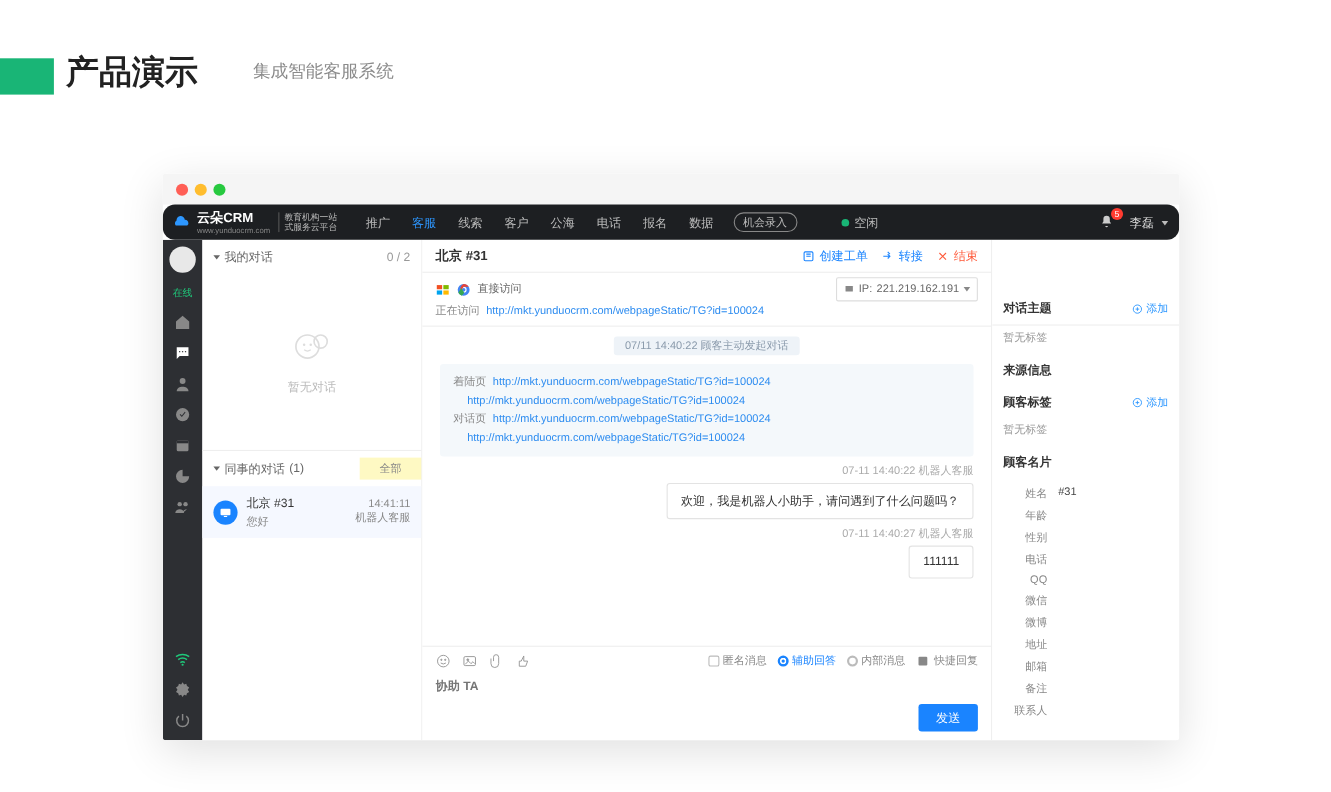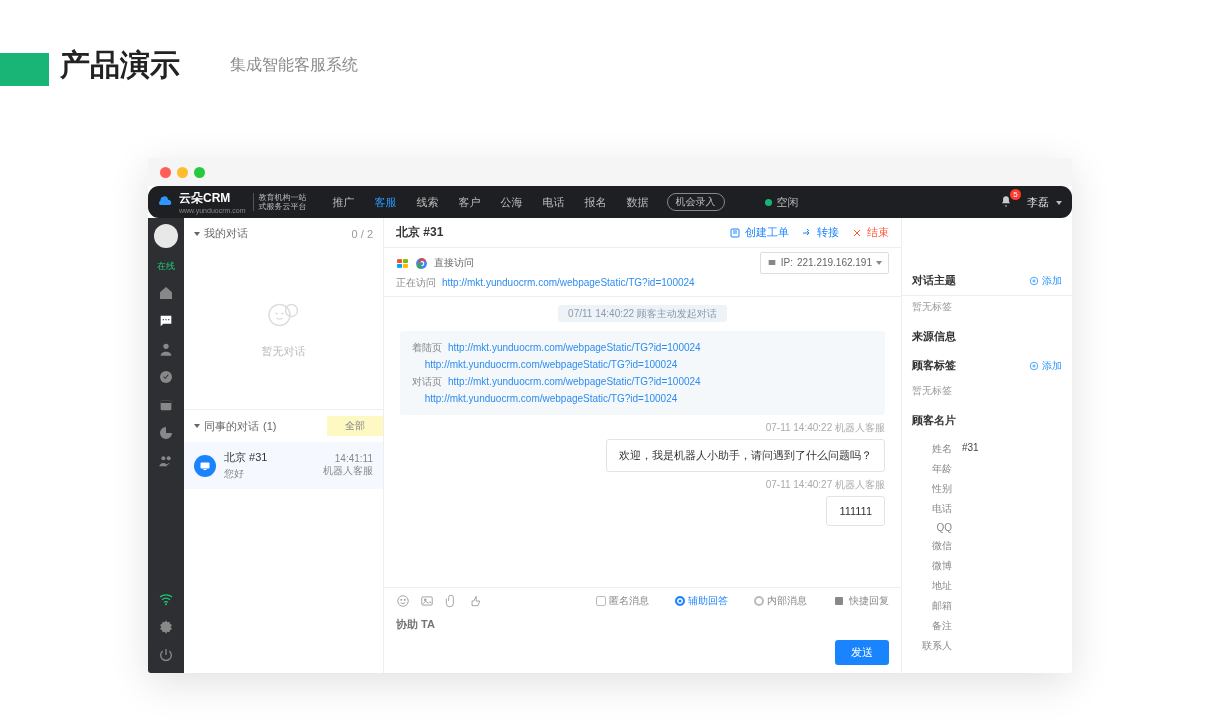--- a/index.html
+++ b/index.html
@@ -250,21 +250,21 @@
     padding:8px 12px; background:#fff; color:#333;
     max-width: 75%;
   }
   .chat-toolbar{
     border-top:1px solid #eee;
     display:flex; align-items:center; padding:6px 12px; gap:10px;
     color:#aaa;
   }
   .chat-toolbar .ico{width:14px;height:14px;cursor:pointer;}
   .chat-toolbar .ico svg{width:100%;height:100%;fill:none;stroke:#999;stroke-width:1.5;}
-  .chat-toolbar .opts{margin-left:auto;display:flex;align-items:center;gap:26px;font-size:10px;color:#888;}
+  .chat-toolbar .opts{margin-left:auto;display:flex;align-items:center;gap:10px;font-size:10px;color:#888;}
   .chat-toolbar .chk{width:10px;height:10px;border:1px solid #bbb;border-radius:2px;display:inline-block;vertical-align:middle;margin-right:3px;}
   .chat-toolbar .radio{width:10px;height:10px;border:2px solid #1a84ff;border-radius:50%;display:inline-block;vertical-align:middle;margin-right:3px;background:#1a84ff;box-shadow:inset 0 0 0 1.5px #fff;}
   .chat-toolbar .radio.empty{border-color:#bbb;background:#fff;box-shadow:none;}
   .chat-toolbar .quick{display:flex;align-items:center;gap:4px;color:#888;}
   .chat-toolbar .quick svg{width:12px;height:12px;fill:#888;}
   .chat-input{ padding: 0 12px 6px;}
   .chat-input input{
     width:100%; border:none; outline:none; font-size:11px; color:#999;
     padding:4px 0;
     font-weight:bold;

